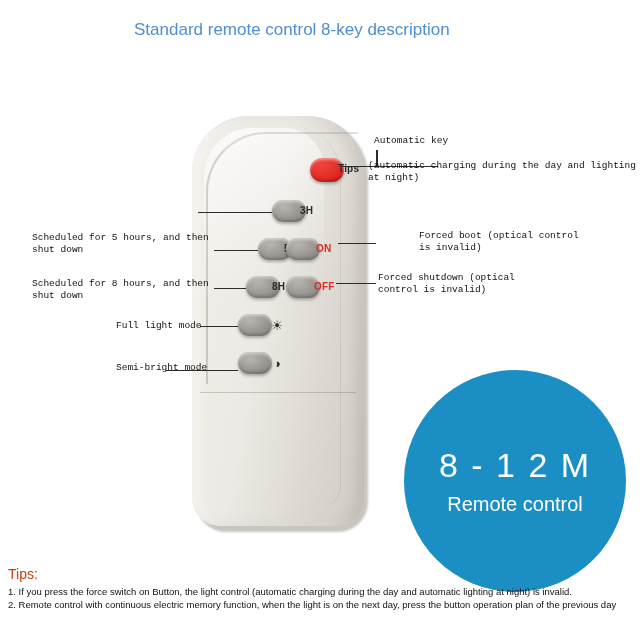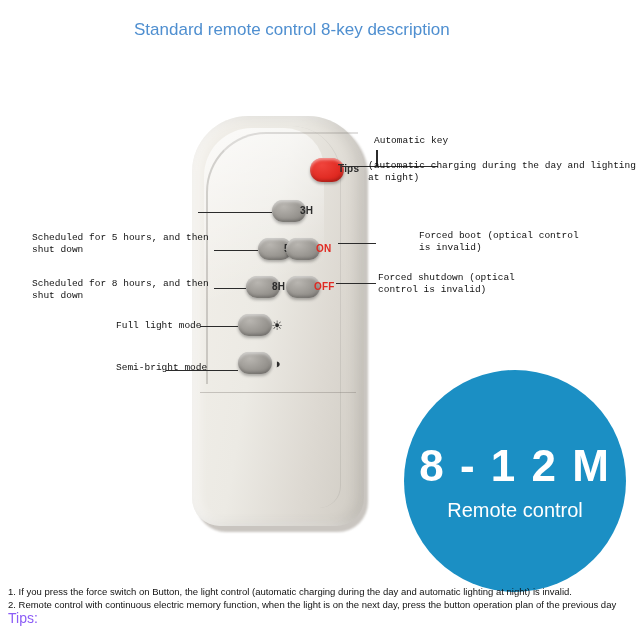--- a/index.html
+++ b/index.html
@@ -157,37 +157,36 @@
     height: 222px;
     border-radius: 50%;
     background: #1b8fc4;
     display: flex;
     flex-direction: column;
     align-items: center;
     justify-content: center;
     color: #ffffff;
   }
   .badge-big {
-    font-size: 44px;
-    font-weight: bold;
+    font-size: 34px;
+    font-weight: normal;
     letter-spacing: 2px;
   }
   .badge-sub {
     font-size: 20px;
     margin-top: 8px;
   }
 
   
   .tips-title {
     position: absolute;
     left: 8px;
     top: 566px;
     font-size: 14px;
-    color: #8b5cf6;
-    margin-top: 44px;
+    color: #c2410c;
   }
   .tips-body {
     position: absolute;
     left: 8px;
     top: 586px;
     width: 612px;
     font-size: 9.5px;
     line-height: 12px;
     color: #111;
   }

